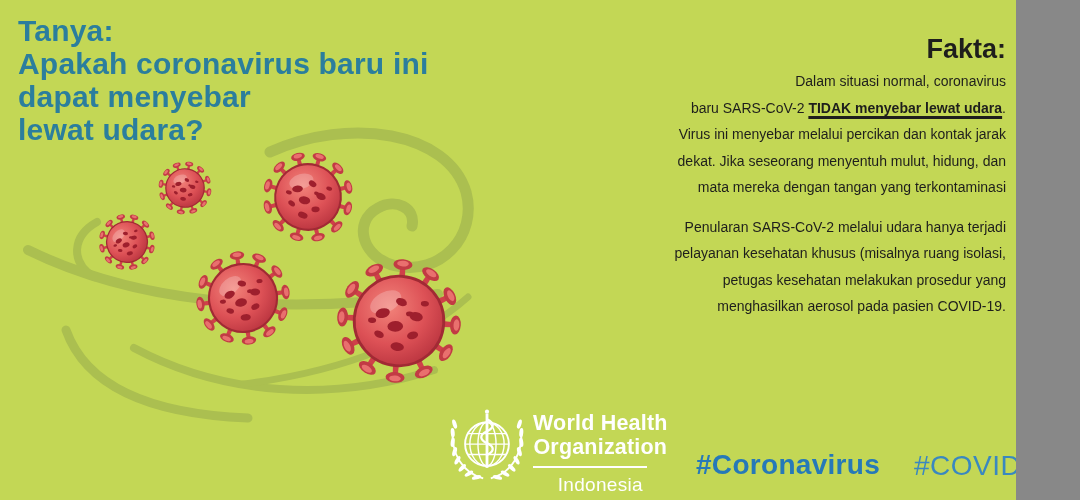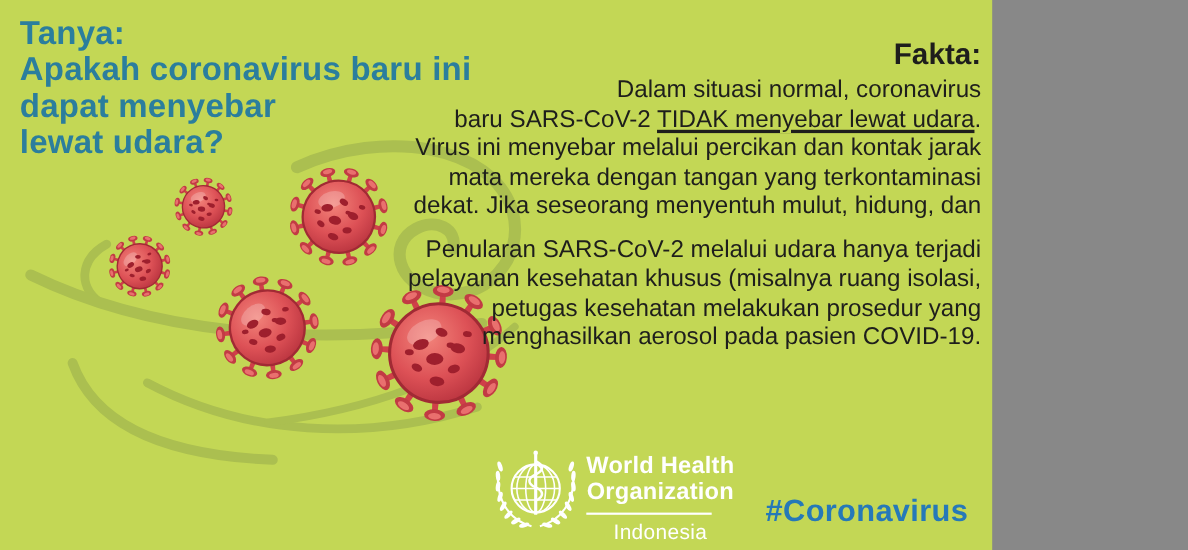--- a/index.html
+++ b/index.html
@@ -2,45 +2,45 @@
 <html style="--bg: #c3d755; --swirl: #abbf50; --teal: #2b7e9d; --ink: #1e1e1c; --tagBold: #2679b8; --tagLight: #3a88c0; --white: #ffffff; --virus_red: #dd5156; --virus_dark_red: #9e1f2d;"><head>
 <meta charset="utf-8">
 <style>
   :root{
     --bg:#c3d755; --swirl:#abbf50; --teal:#2b7e9d; --ink:#1e1e1c;
     --tagBold:#2679b8; --tagLight:#3a88c0; --white:#ffffff;
   }
   *{margin:0;padding:0;box-sizing:border-box;}
   body{font-family:"Liberation Sans",sans-serif;background:#888;}
   .canvas{
-    position:relative;width:902px;height:500px;overflow:hidden;
+    position:relative;width:1016px;height:500px;overflow:hidden;
     background:var(--bg);
   }
   .art{position:absolute;left:0;top:0;width:1080px;height:500px;pointer-events:none;}
   
   .question{
     position:absolute;left:18px;top:14px;
     color:var(--teal);font-weight:bold;font-size:30px;line-height:33px;
     letter-spacing:0.2px;white-space:nowrap;
   }
   
   .fact{
     position:absolute;right:10px;top:33px;width:620px;
     text-align:right;color:var(--ink);
   }
   .fact-heading{
     font-size:27px;font-weight:bold;line-height:32px;
     text-decoration-thickness:3px;text-underline-offset:3px;
   }
-  .fact .p{font-size:22px;line-height:26.5px;}
+  .fact .p{font-size:14px;line-height:26.5px;}
   .fact .p1{margin-top:3px;}
   .fact .p2{margin-top:13px;}
   .fact .line{white-space:nowrap;}
   .bu{
-    font-weight:normal;text-decoration:underline;
+    font-weight:bold;text-decoration:underline;
     text-decoration-thickness:2.5px;text-underline-offset:3px;
   }
   
   .who{position:absolute;left:447px;top:399px;display:flex;color:var(--white);text-align:center;}
   .who-emblem{width:80px;height:94px;}
   .who-text{margin-left:6px;padding-top:13px;}
   .who-name{font-weight:bold;font-size:21.5px;line-height:23.5px;letter-spacing:0.2px;}
   .who-rule{width:114px;height:2px;background:var(--white);margin-top:7px;}
   .who-country{font-size:19px;font-weight:normal;margin-top:6px;letter-spacing:0.3px;}
   
@@ -124,22 +124,22 @@
     <div>dapat menyebar</div>
     <div>lewat udara?</div>
   </div>
 
   <div class="fact">
     <div class="fact-heading">Fakta:</div>
     <div class="p p1">
       <div class="line">Dalam situasi normal, coronavirus</div>
       <div class="line"><span>baru SARS-CoV-2 </span><span class="bu">TIDAK menyebar lewat udara</span><span>.</span></div>
       <div class="line">Virus ini menyebar melalui percikan dan kontak jarak</div>
+      <div class="line">dekat. Jika seseorang menyentuh mulut, hidung, dan</div>
       <div class="line">mata mereka dengan tangan yang terkontaminasi</div>
-      <div class="line">dekat. Jika seseorang menyentuh mulut, hidung, dan</div>
     </div>
     <div class="p p2">
       <div class="line">Penularan SARS-CoV-2 melalui udara hanya terjadi</div>
       <div class="line">pelayanan kesehatan khusus (misalnya ruang isolasi,</div>
       <div class="line">petugas kesehatan melakukan prosedur yang</div>
       <div class="line">menghasilkan aerosol pada pasien COVID-19.</div>
     </div>
   </div>
 
   <div class="who">

